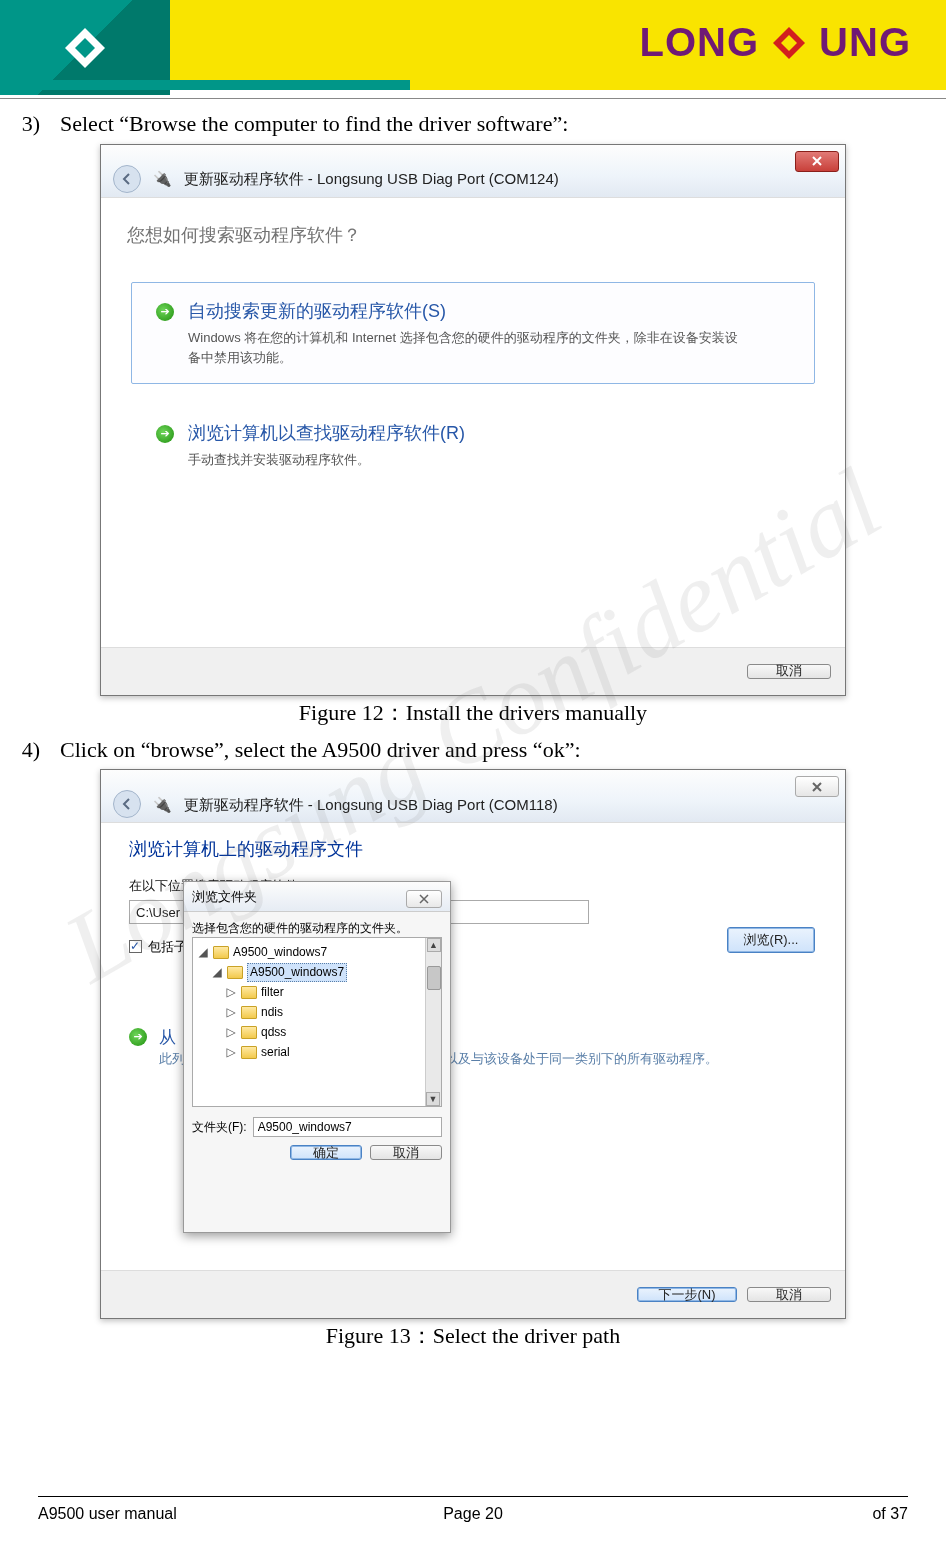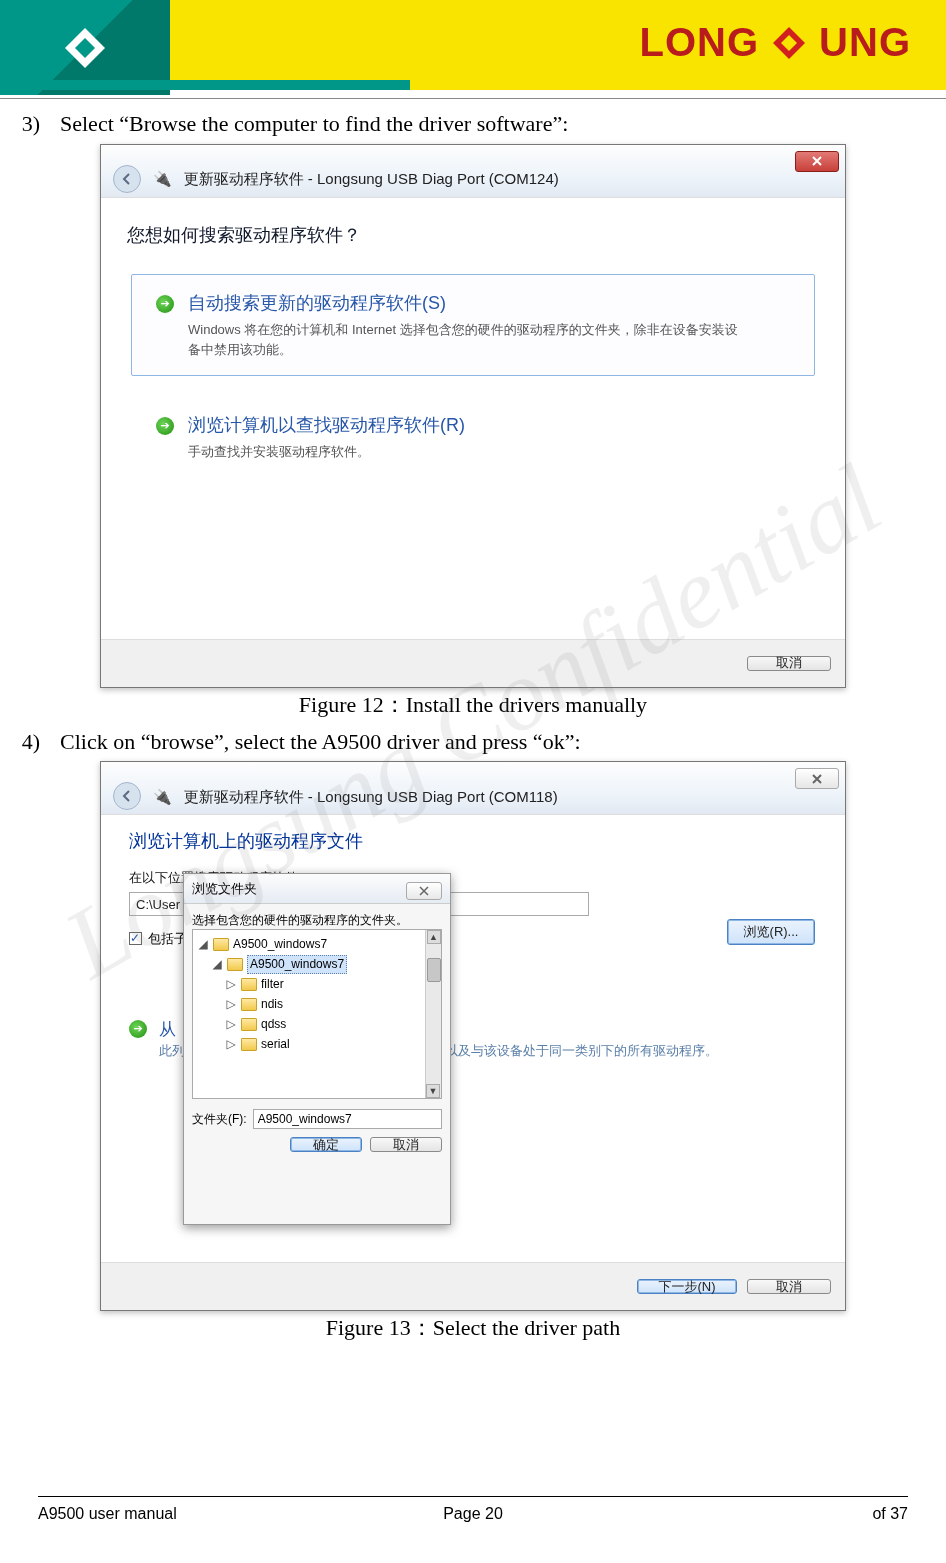--- a/index.html
+++ b/index.html
@@ -23,21 +23,21 @@
     width: 170px; height: 95px;
     background: linear-gradient(135deg, #009688 50%, #00796b 50%);
     display:flex; align-items:center; justify-content:center;
   }
   .header-logo-left svg { width: 50px; height: 50px; }
   .header-right {
     position: absolute; right: 35px; top: 20px;
     display:flex; align-items:center; gap:10px;
     font-family: Arial Black, sans-serif;
     font-weight: 900; font-size: 40px;
-    color: #b91c1c; letter-spacing: 1px;
+    color: #701a75; letter-spacing: 1px;
   }
   .header-right svg { width: 40px; height: 40px; }
   .header-green-bar {
     position:absolute; left:0; bottom:0; width:410px; height:10px;
     background:#009688;
   }
   .header-divider {
     width: 100%; border: none; border-top: 1px solid #888; margin-top: 8px;
   }
   .content {
@@ -83,21 +83,21 @@
     display:flex; align-items:center; justify-content:center;
     color:#5a6b82;
   }
   .dlg-body {
     background:#fff;
     border-top:1px solid #ddd;
     padding: 25px 30px 20px 30px;
     font-family: "Microsoft YaHei", Tahoma, sans-serif;
   }
   .dlg-question {
-    color:#0f172a; font-size:18px; margin-bottom:26px; margin-left:-4px;
+    color:#737373; font-size:18px; margin-bottom:34px; margin-left:-4px;
   }
   .option {
     border:1px solid transparent;
     border-radius:2px;
     padding: 16px 24px;
     margin-bottom: 20px;
   }
   .option.selected {
     border:1px solid #8fb7e5;
     background: #fdfdff;

